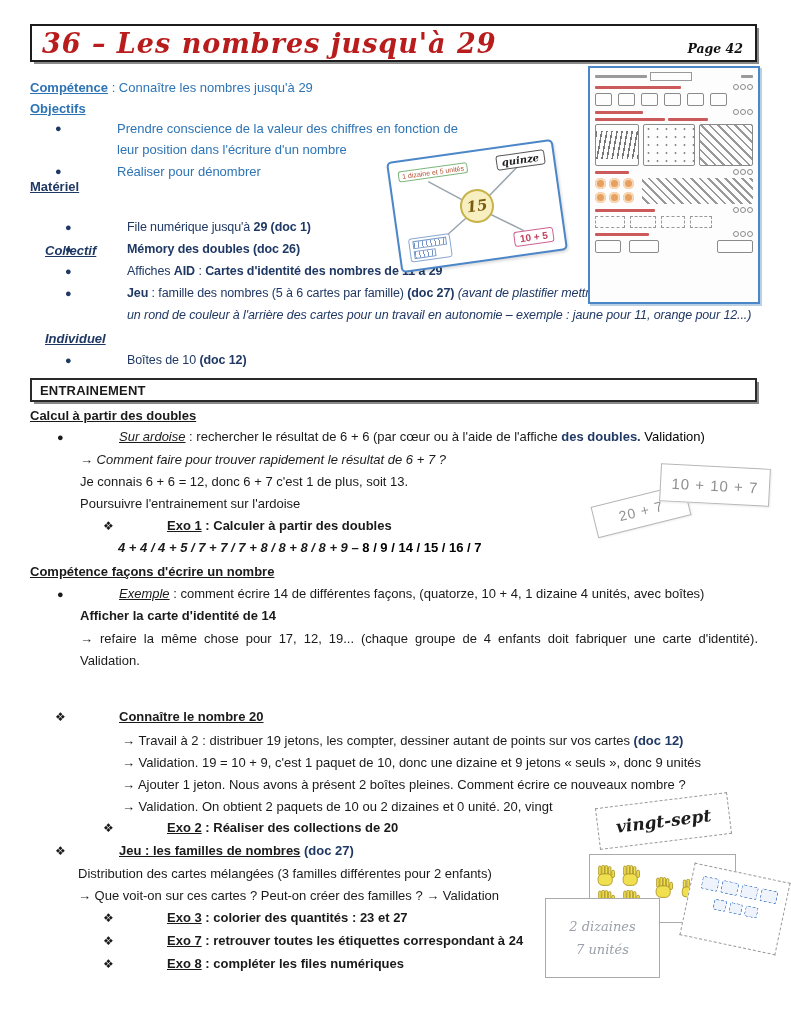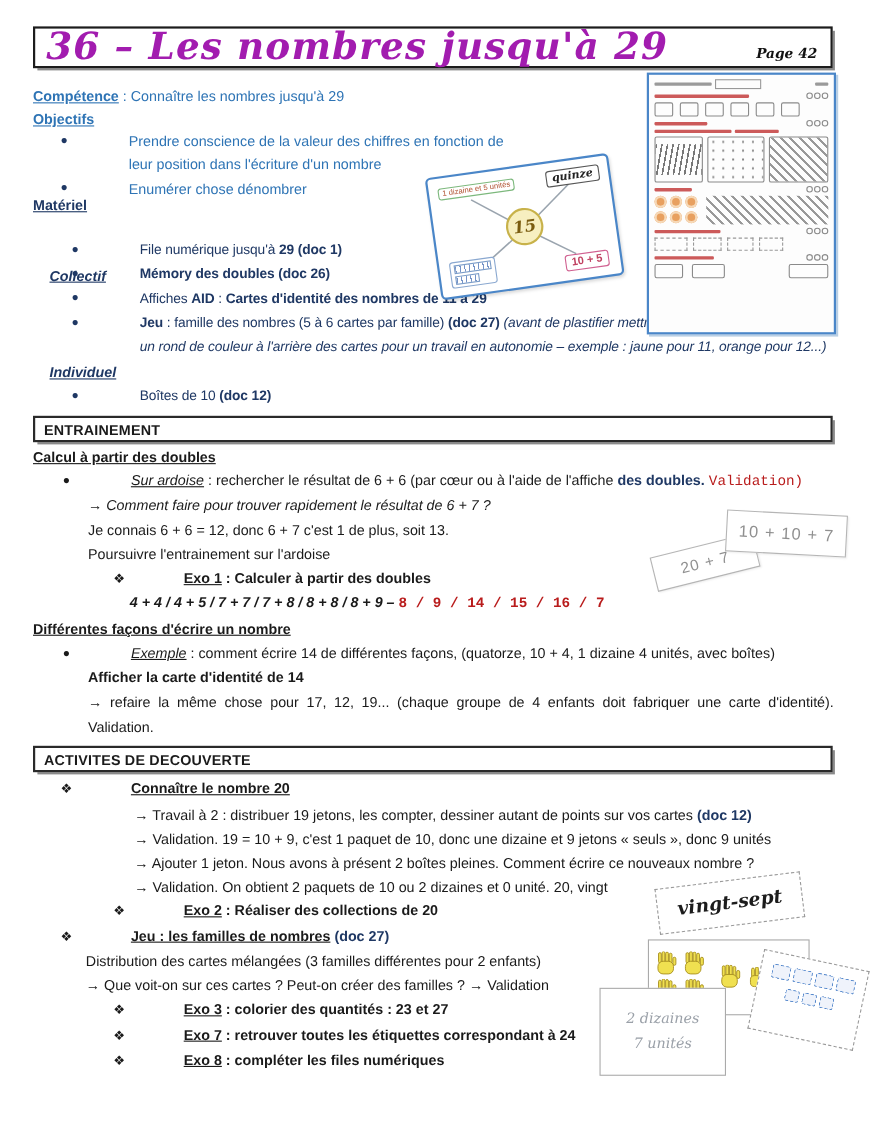--- a/index.html
+++ b/index.html
@@ -13,34 +13,34 @@
 
   
   .title-box {
     left:30px; top:24px; width:727px; height:38px;
     border:2px solid #1c1c1c; box-shadow:3px 3px 0 -1px #8a8a8a;
     display:flex; align-items:center; justify-content:space-between;
     padding:0 12px 0 10px; background:#fff;
   }
   .doc-title {
     font-family:"DejaVu Serif", serif; font-style:italic; font-weight:bold;
-    color:#a21caf; font-size:34px; letter-spacing:1px; white-space:nowrap;
+    color:#b91c1c; font-size:27px; letter-spacing:1px; white-space:nowrap;
   }
   .page-num {
     font-family:"DejaVu Serif", serif; font-style:italic; font-weight:bold;
     font-size:12.5px; color:#111; align-self:flex-end; padding-bottom:4px;
   }
 
   
   .t { font-size:13px; line-height:20px; white-space:nowrap; }
   .wrap { white-space:normal; }
   .b { font-weight:bold; }
   .i { font-style:italic; }
   .u { text-decoration:underline; }
-  .blue { color:#b91c1c;font-family:Liberation Mono, monospace; }
+  .blue { color:#000000; }
   .navy { color:#1F3864; }
   .blue-sec { color:#2E74B5; }
   .navy-sec { color:#1F3864; }
 
   .li { display:flex; align-items:flex-start; }
   .blt { width:18px; flex:0 0 18px; text-align:left; }
   .txt { flex:1 1 auto;margin-left:44px; }
   .obj-list .li { margin-bottom:1px; }
   .obj-list .blt { color:#1F3864; font-size:11px; line-height:21px; }
   .obj-list .txt { line-height:21px; }
@@ -142,21 +142,21 @@
 
   <div class="abs t blue-sec" style="left:30px; top:78px;"><span class="b u">Compétence</span><span> : Connaître les nombres jusqu'à 29</span></div>
   <div class="abs t blue-sec b u" style="left:30px; top:99px;">Objectifs</div>
   <div class="abs t blue-sec wrap obj-list" style="left:55px; top:118px; width:420px;">
       <div class="li">
         <span class="blt">●</span>
         <span class="txt"><span>Prendre conscience de la valeur des chiffres en fonction de leur position dans l'écriture d'un nombre</span></span>
       </div>
       <div class="li">
         <span class="blt">●</span>
-        <span class="txt"><span>Enumérer chose dénombrer</span></span>
+        <span class="txt"><span>Réaliser pour dénombrer</span></span>
       </div>
     </div>
 
   <div class="abs t navy-sec b u" style="left:30px; top:177px;">Matériel</div>
   <div class="abs t navy-sec b i u" style="left:45px; top:196px;margin-top:45px;">Collectif</div>
   <div class="abs t navy-sec wrap mat-list" style="left:65px; top:216px; width:712px; font-size:12.5px;">
       <div class="li">
         <span class="blt">●</span>
         <span class="txt"><span>File numérique jusqu'à </span><span class="b">29 (doc 1)</span></span>
       </div>
@@ -190,31 +190,28 @@
     <span class="txt"><span class="i u">Sur ardoise</span><span> : rechercher le résultat de 6 + 6 (par cœur ou à l'aide de l'affiche </span><span class="b navy">des doubles.</span><span>  </span><span class="blue">Validation)</span></span>
   </div>
   <div class="abs t i" style="left:80px; top:450px;">→ Comment faire pour trouver rapidement le résultat de 6 + 7 ?</div>
   <div class="abs t" style="left:80px; top:472px;">Je connais 6 + 6 = 12, donc 6 + 7 c'est 1 de plus, soit 13.</div>
   <div class="abs t" style="left:80px; top:494px;">Poursuivre l'entrainement sur l'ardoise</div>
   <div class="abs t li exo" style="left:103px; top:516px;">
     <span class="blt">❖</span>
     <span class="txt"><span class="b u">Exo 1</span><span class="b"> : Calculer à partir des doubles</span></span>
   </div>
   <div class="abs t" style="left:118px; top:538px;"><span class="b i">4 + 4 / 4 + 5 / 7 + 7 / 7 + 8 / 8 + 8 / 8 + 9 – </span><span class="b blue">8 / 9 / 14 / 15 / 16 / 7</span></div>
-  <div class="abs t heading-u" style="left:30px; top:562px;">Différentes façons d'écrire un nombre</div>
+  <div class="abs t heading-u" style="left:30px; top:562px;">Compétence façons d'écrire un nombre</div>
   <div class="abs t wrap li" style="left:57px; top:584px; width:705px;">
     <span class="blt" style="font-size:11px;">●</span>
     <span class="txt"><span class="i u">Exemple</span><span> : comment écrire 14 de différentes façons, (quatorze, 10 + 4, 1 dizaine 4 unités, avec boîtes)</span></span>
   </div>
   <div class="abs t b" style="left:80px; top:606px;">Afficher la carte d'identité de 14</div>
   <div class="abs t wrap justify" style="left:80px; top:628px; width:678px; line-height:22px;">→ refaire la même chose pour 17, 12, 19... (chaque groupe de 4 enfants doit fabriquer une carte d'identité). Validation.</div>
 
-  <div class="abs sec-box" style="top:678px;">
-    <span>ACTIVITES DE DECOUVERTE</span>
-  </div>
   <div class="abs t li exo" style="left:55px; top:707px;">
     <span class="blt">❖</span>
     <span class="txt"><span class="b u">Connaître le nombre 20</span></span>
   </div>
   <div class="abs t wrap" style="left:78px; top:730px; width:700px; line-height:22px;">
       <div class="li">
         <span class="txt"><span>→ Travail à 2 : distribuer 19 jetons, les compter, dessiner autant de points sur vos cartes </span><span class="b navy">(doc 12)</span></span>
       </div>
       <div class="li">
         <span class="txt"><span>→ Validation. 19 = 10 + 9, c'est 1 paquet de 10, donc une dizaine et 9 jetons « seuls », donc 9 unités</span></span>

